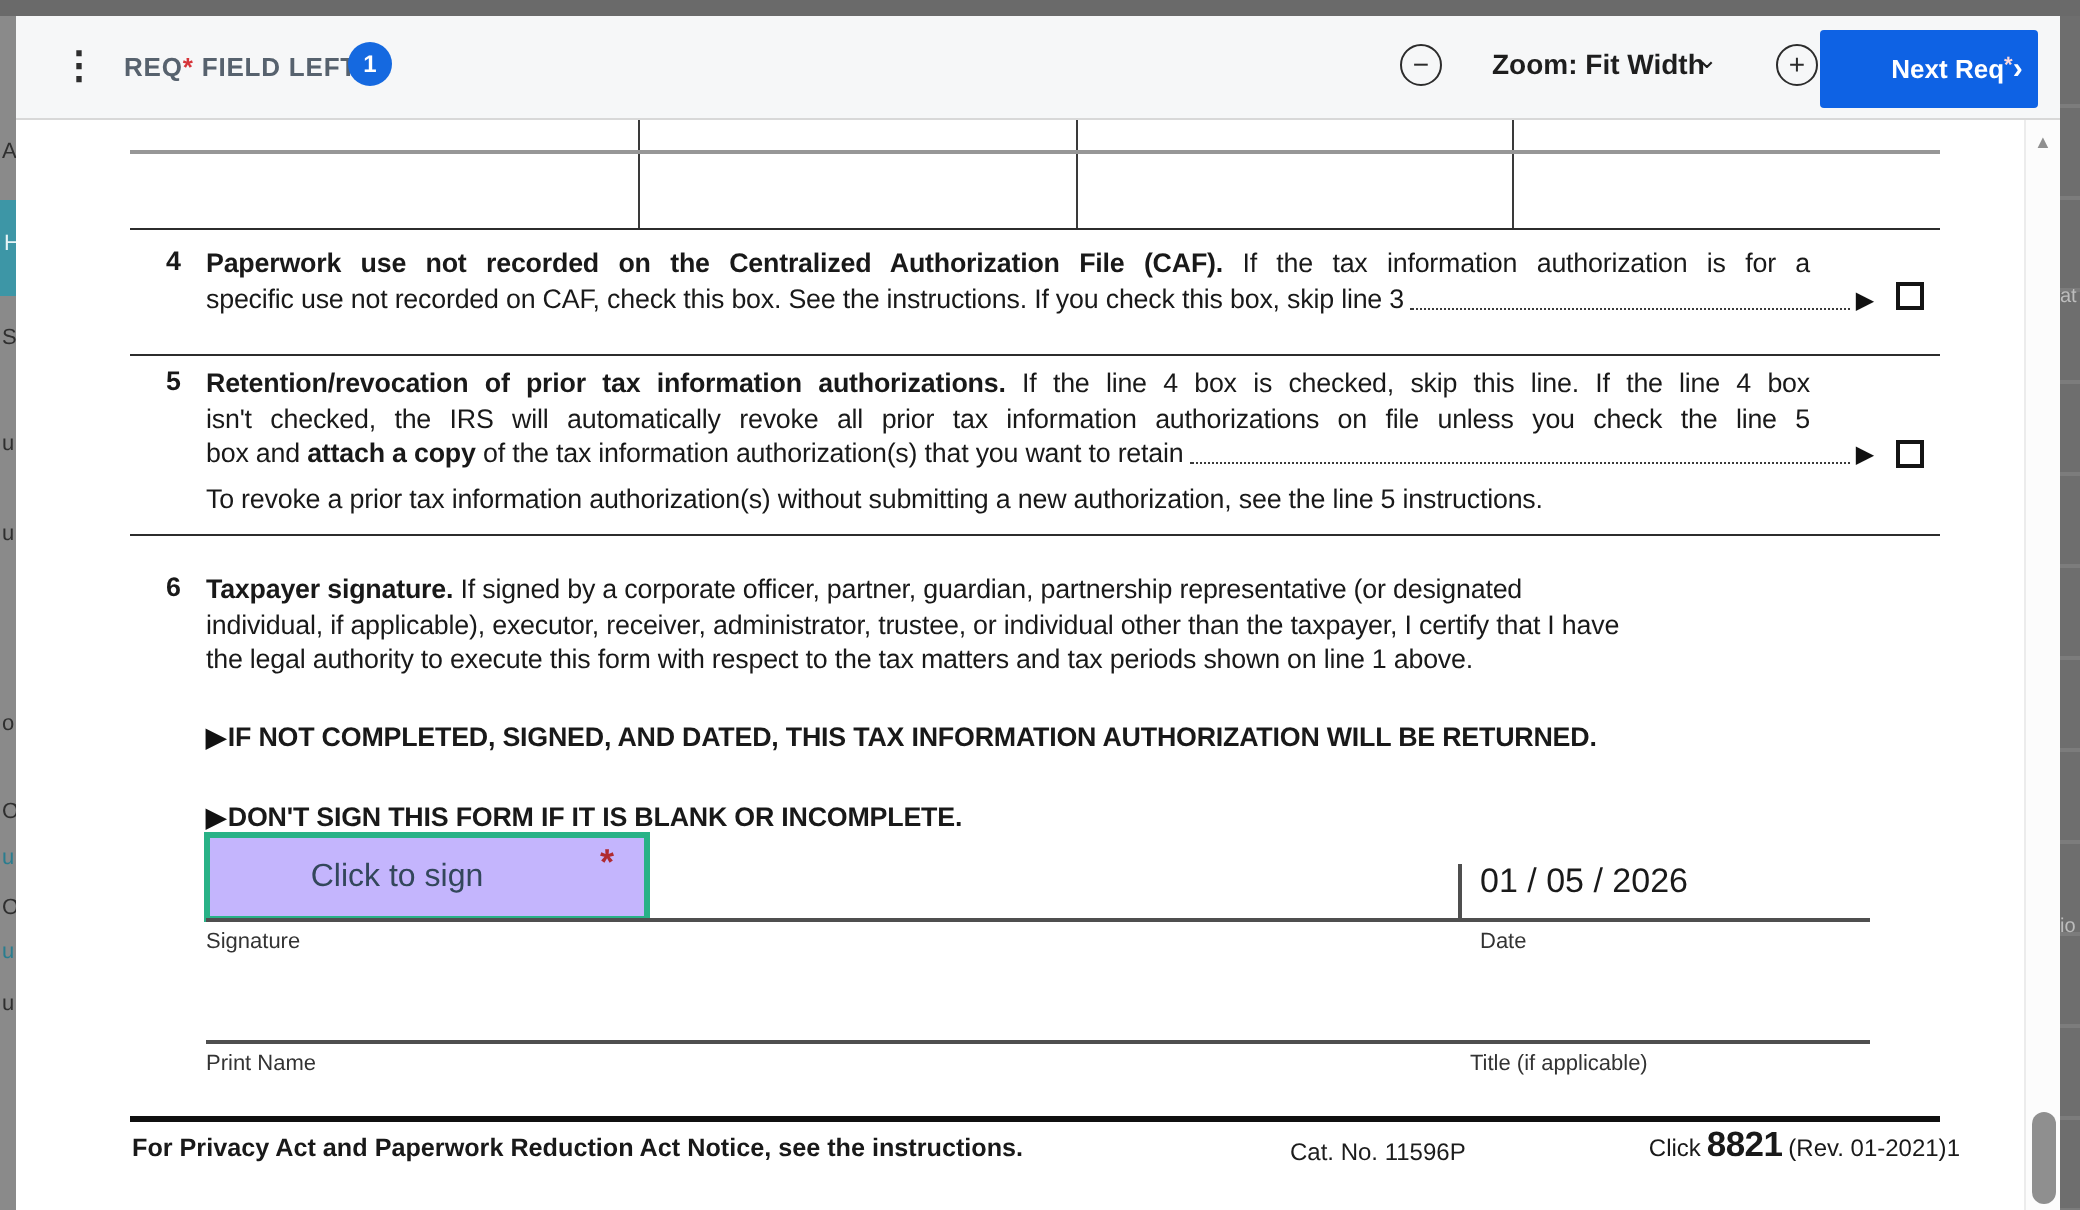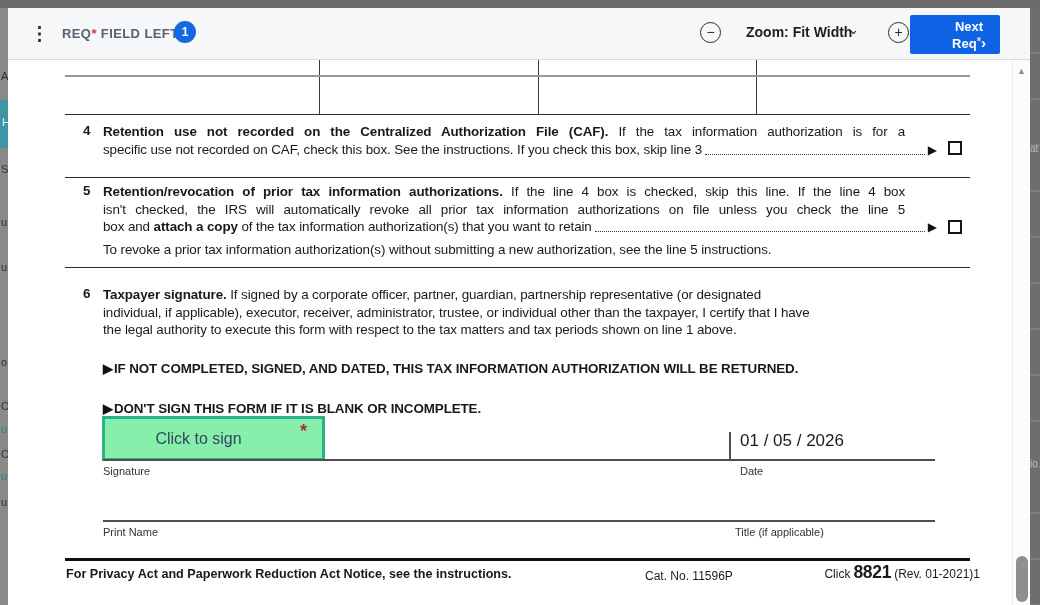--- a/index.html
+++ b/index.html
@@ -24,21 +24,21 @@
   #req-label { left:54px; top:18px; font-size:13px; font-weight:bold; color:#57626e; letter-spacing:.4px; white-space:nowrap; }
   #req-label .star { color:#d6353a; }
   #badge { left:166px; top:13px; width:22px; height:22px; border-radius:50%; background:#1569e0; color:#fff;
     font-size:12px; font-weight:bold; text-align:center; line-height:22px; }
   .circ-btn { width:21px; height:21px; border:1.6px solid #2c2c2c; border-radius:50%; color:#2c2c2c;
     font-size:14px; text-align:center; line-height:18px; cursor:pointer; background:transparent; }
   #zoom-out { left:692px; top:14px; }
   #zoom-in { left:880px; top:14px; }
   #zoom-label { left:738px; top:16px; font-size:14px; font-weight:bold; color:#1e1e1e; white-space:nowrap; cursor:pointer; }
   #zoom-chev { left:840px; top:14px; font-size:13px; color:#1e1e1e; cursor:pointer; }
-  #next-btn { left:902px; top:7px; width:90px; height:39px; background:#0e62e4; border:none; border-radius:2px;
+  #next-btn { left:902px; top:7px; width:109px; height:39px; background:#0e62e4; border:none; border-radius:2px;
     color:#fff; font-weight:bold; font-size:13px; cursor:pointer; font-family:"Liberation Sans",sans-serif;padding-left:28px; }
   #next-btn .star { color:#ffd9da; font-size:11px; vertical-align:3px; }
   #next-btn .arr { font-size:15px; }
 
   
   #doc { left:8px; top:60px; width:1004px; height:545px; background:#fff; overflow:hidden;
     color:#191919; }
   .vline { position:absolute; width:1.4px; background:#3a3a3a; }
   .hline { position:absolute; height:1.4px; background:#2c2c2c; }
   .grayline { position:absolute; height:2px; background:#979797; }
@@ -46,21 +46,21 @@
   .jline { text-align:justify; -moz-text-align-last:justify; text-align-last:justify; white-space:normal; }
   .num { position:absolute; font-weight:bold; font-size:13.4px; }
   .leader-row { display:flex; align-items:flex-end; }
   .leader-row .txt { white-space:nowrap; }
   .leader { flex:1; border-bottom:1.6px dotted #3a3a3a; margin:0 3px 3px 3px; }
   .ptr { font-size:12px; line-height:15px; color:#111; }
   .cbx { position:absolute; width:14px; height:14px; border:2px solid #141414; background:#fff; cursor:pointer; }
   .notice { position:absolute; font-weight:bold; font-size:13.4px; white-space:nowrap; letter-spacing:-.1px; }
   .notice .ptr { font-size:13px; margin-right:1px; }
 
-  #sig-box { left:94px; top:356px; width:223px; height:45px; background:#86efac; border:3px solid #29b287; cursor:pointer; }
+  #sig-box { left:94px; top:356px; width:223px; height:45px; background:#c4b5fd; border:3px solid #29b287; cursor:pointer; }
   #sig-box .cta { position:absolute; left:0; right:30px; top:11px; text-align:center; font-size:16px; color:#33475b; }
   #sig-box .star { position:absolute; right:15px; top:2px; color:#b02a30; font-size:18px; font-weight:bold; }
 
   .thinline { position:absolute; height:1.5px; background:#4f4f4f; }
   .vtick { position:absolute; width:1.5px; background:#4f4f4f; }
   .small-label { position:absolute; font-size:11px; color:#333; white-space:nowrap;text-align:center; }
   #date-value { position:absolute; left:732px; top:371px; font-size:17px; color:#1a1a1a; white-space:nowrap; }
 
   #footer-rule { position:absolute; left:57px; top:498px; width:905px; height:2.6px; background:#101010; }
   #privacy { position:absolute; left:58px; top:507px; font-size:12.6px; font-weight:bold; white-space:nowrap; }
@@ -114,21 +114,21 @@
 
   <div>
     <div class="vline" style="left:311px; top:0; height:55px"></div>
     <div class="vline" style="left:530px; top:0; height:55px"></div>
     <div class="vline" style="left:748px; top:0; height:55px"></div>
     <div class="grayline" style="left:57px; top:15px; width:905px"></div>
     <div class="hline" style="left:57px; top:54px; width:905px"></div>
   </div>
 
   <div class="num" style="left:75px; top:63px">4</div>
-  <div class="abs fs jline" style="left:95px; top:63px; width:802px"><b>Retention use not recorded on the Centralized Authorization File (CAF).</b> <span>If the tax information authorization is for a</span></div>
+  <div class="abs fs jline" style="left:95px; top:63px; width:802px"><b>Paperwork use not recorded on the Centralized Authorization File (CAF).</b> <span>If the tax information authorization is for a</span></div>
   <div class="abs fs leader-row" style="left:95px; top:80.5px; width:834px">
     <span class="txt">specific use not recorded on CAF, check this box. See the instructions. If you check this box, skip line 3</span>
     <span class="leader"></span>
     <span class="ptr">▶</span>
   </div>
   <div class="cbx" style="left:940px; top:81px"></div>
   <div class="hline" style="left:57px; top:117px; width:905px"></div>
 
   <div class="num" style="left:75px; top:123px">5</div>
   <div class="abs fs jline" style="left:95px; top:123px; width:802px"><b>Retention/revocation of prior tax information authorizations.</b> <span>If the line 4 box is checked, skip this line. If the line 4 box</span></div>

